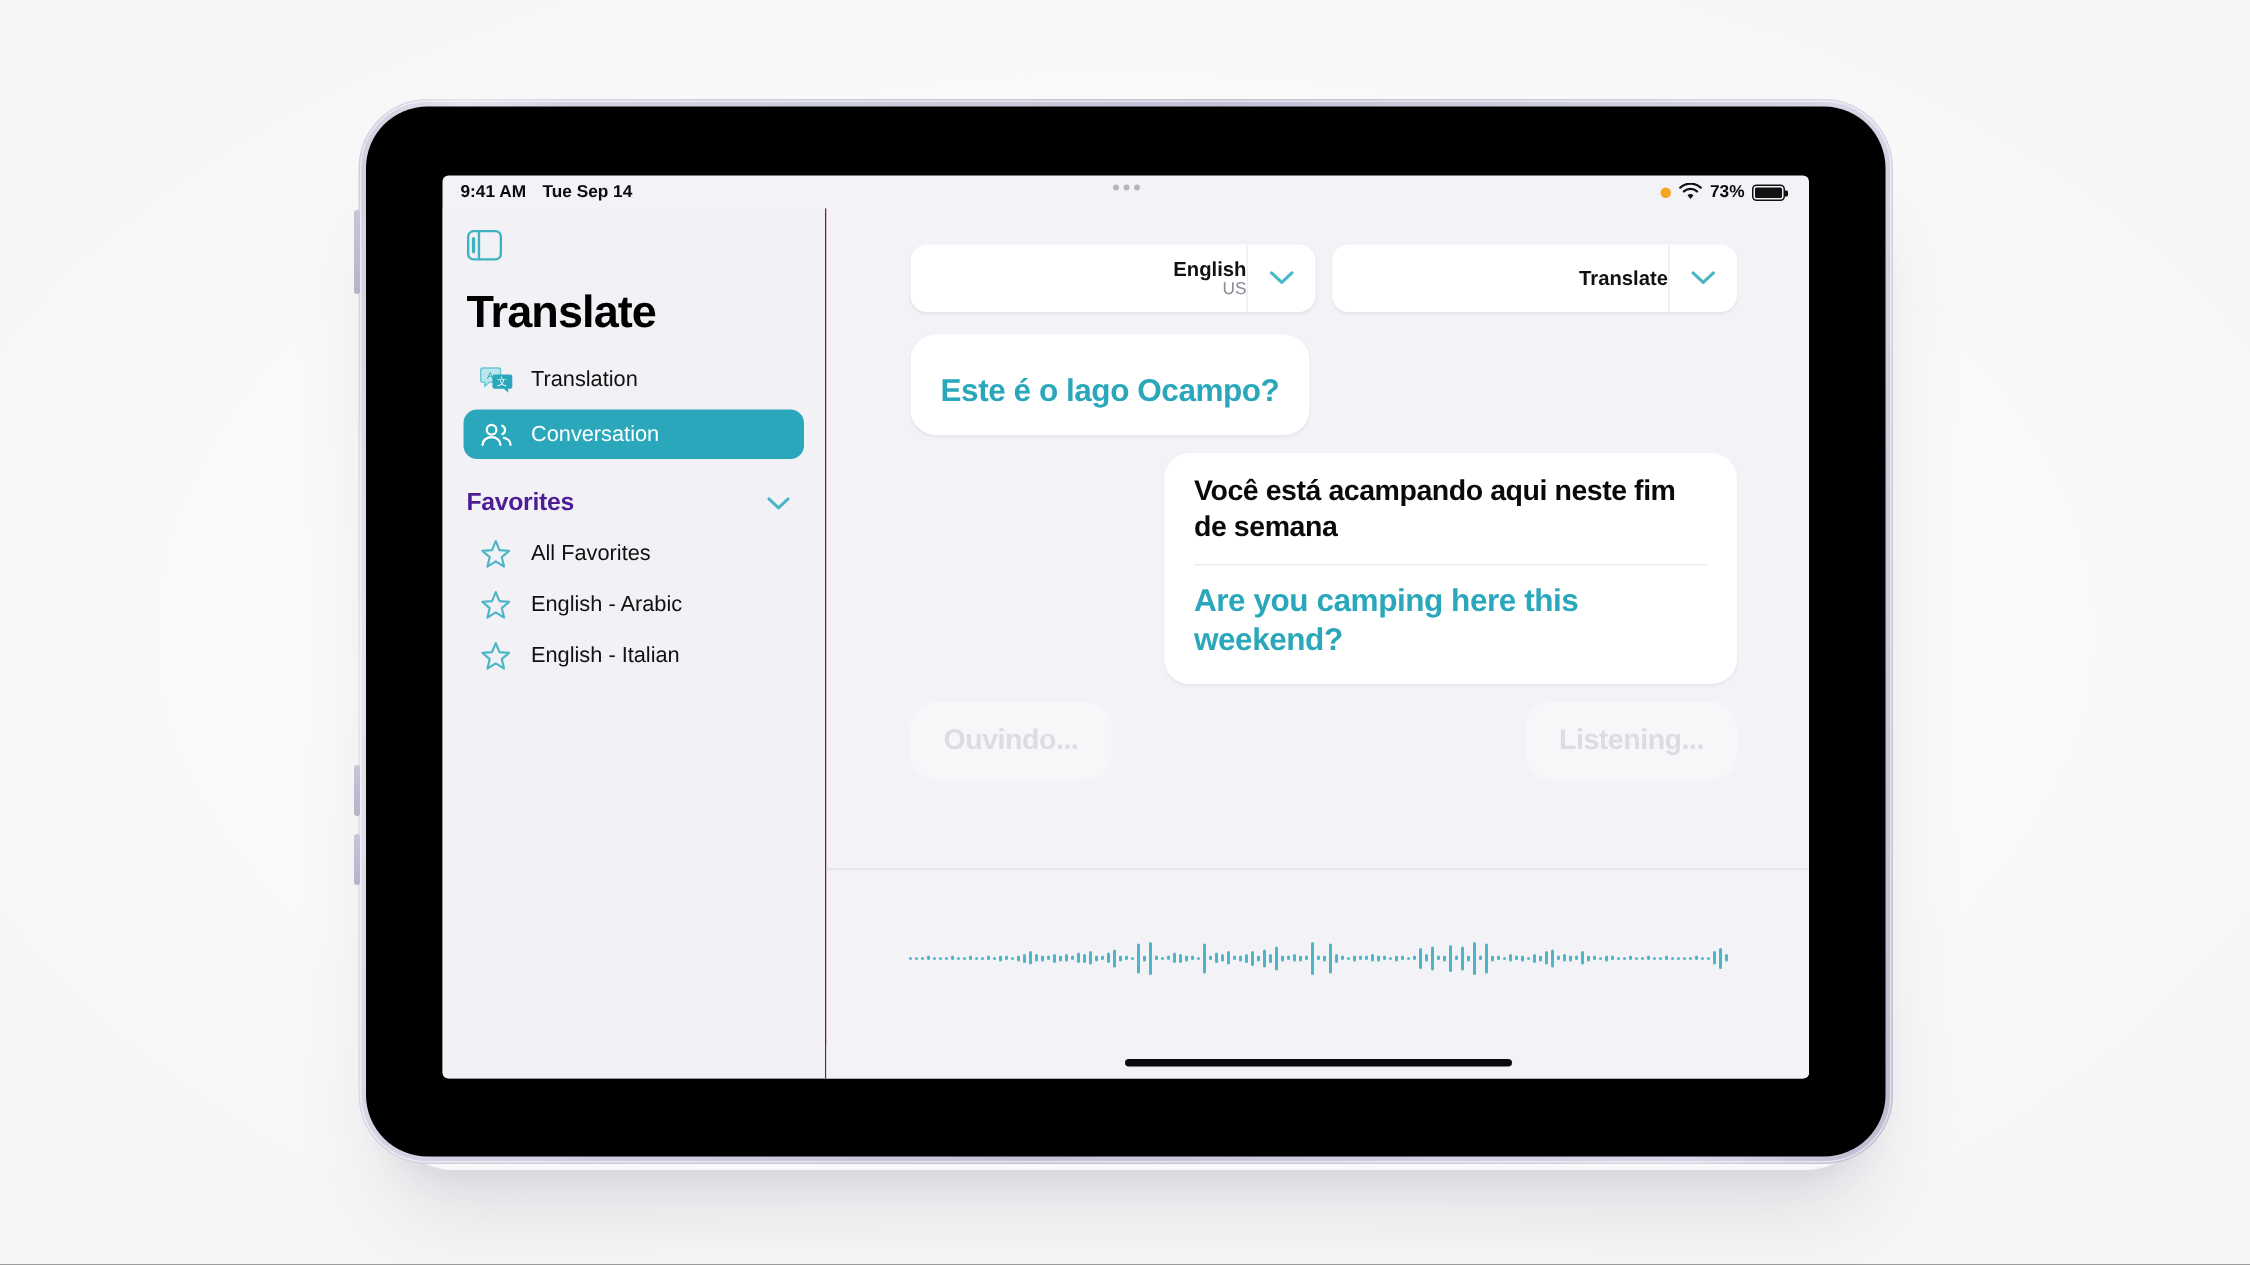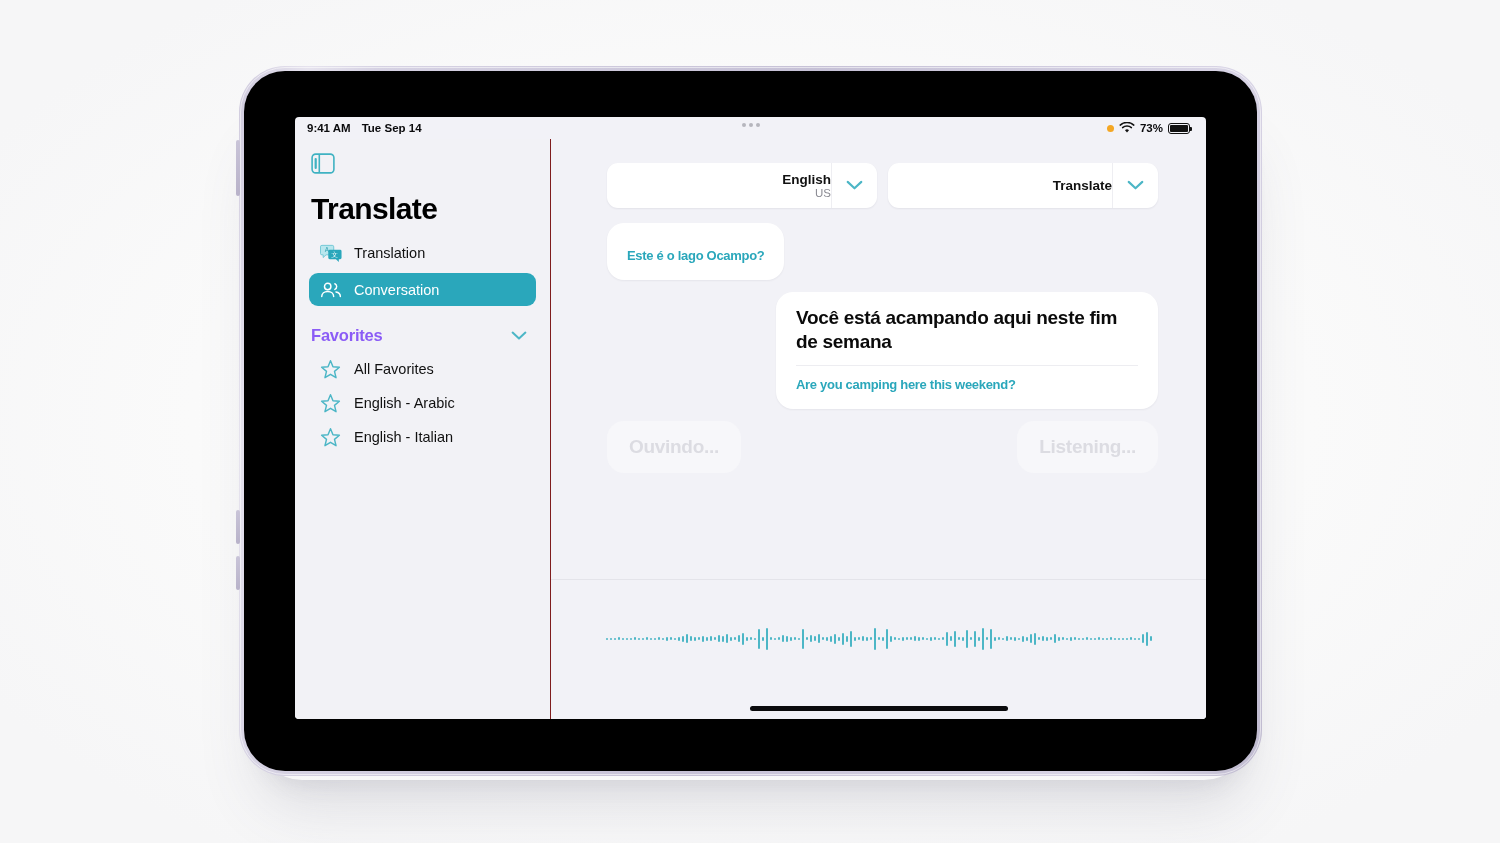--- a/index.html
+++ b/index.html
@@ -239,21 +239,21 @@
     display: flex;
     align-items: center;
     justify-content: space-between;
     margin: 16px 0 7px 2px;
     padding-right: 9px;
     cursor: pointer;
   }
   .section-header span {
     font-size: 16.5px;
     font-weight: bold;
-    color: #8b5cf6;
+    color: #4c1d95;
     letter-spacing: -0.2px;
   }
 
   .fav-item {
     display: flex;
     align-items: center;
     gap: 13px;
     height: 34px;
     padding: 0 11px;
     font-size: 14.5px;
@@ -340,21 +340,21 @@
   .bubble .src {
     font-size: 19px;
     font-weight: bold;
     color: #0a0a0a;
     line-height: 1.28;
     letter-spacing: -0.3px;
     padding-bottom: 11px;
     border-bottom: 1px solid #ededf1;
   }
   .bubble .dst {
-    font-size: 13px;
+    font-size: 21px;
     font-weight: bold;
     color: #2aa7bb;
     line-height: 1.28;
     letter-spacing: -0.3px;
     padding-top: 11px;
   }
 
   .listening {
     background: #f7f7fa;
     border-radius: 17px;

